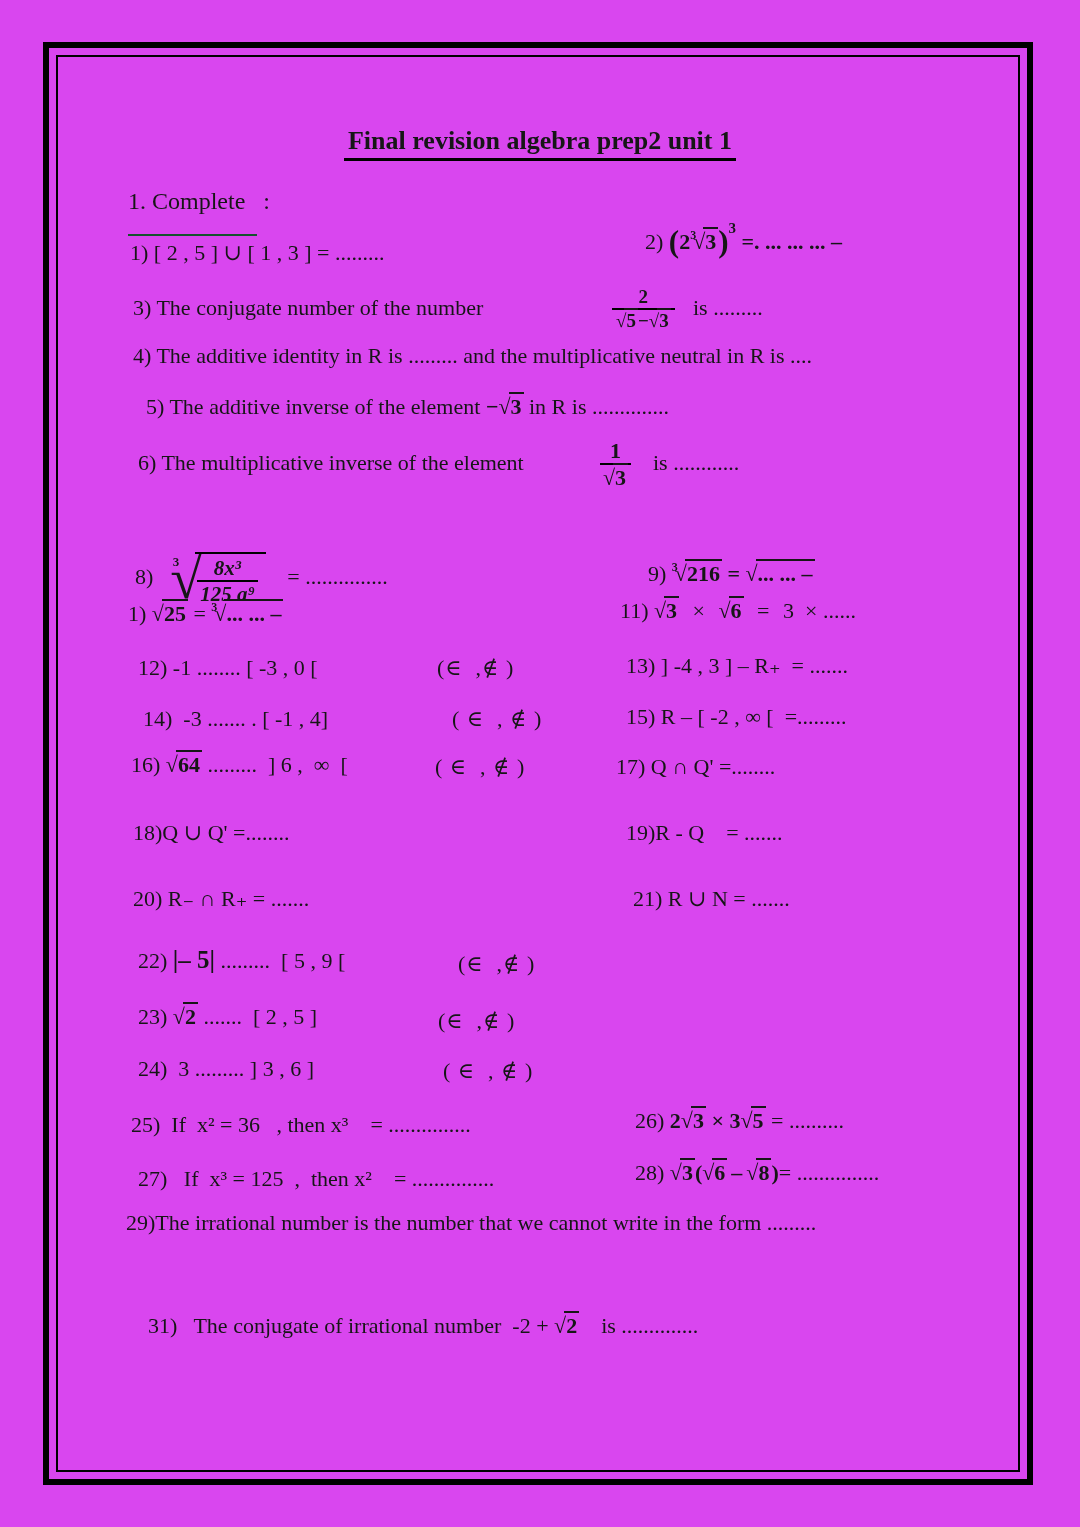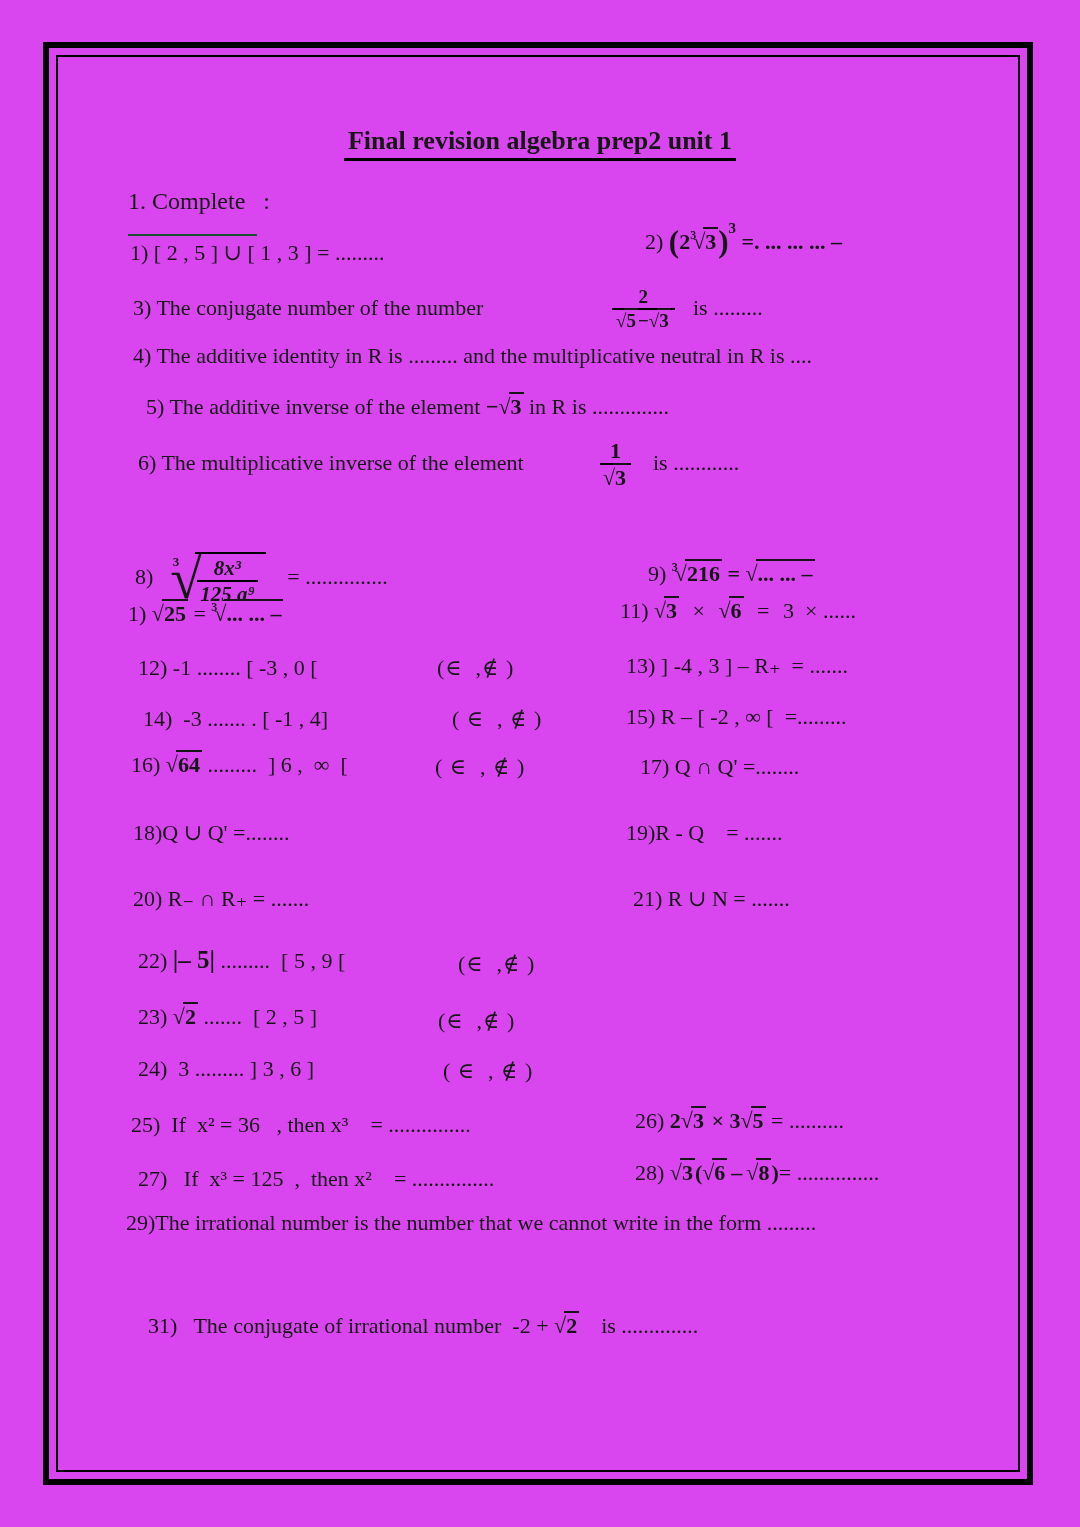--- a/index.html
+++ b/index.html
@@ -72,21 +72,21 @@
     <div class="row" style="left:138px;top:655px"><span>12) -1 ........ [ -3 , 0 [</span></div>
     <div class="row opts" style="left:437px;top:655px"><span>(∈  ,∉ )</span></div>
     <div class="row" style="left:626px;top:653px"><span>13) ] -4 , 3 ] – R₊  = .......</span></div>
 
     <div class="row" style="left:143px;top:706px"><span>14)  -3 ....... . [ -1 , 4]</span></div>
     <div class="row opts" style="left:452px;top:706px"><span>( ∈  , ∉ )</span></div>
     <div class="row" style="left:626px;top:704px"><span>15) R – [ -2 , ∞ [  =.........</span></div>
 
     <div class="row" style="left:131px;top:752px"><span>16)</span> <span class="m"><span class="v">√</span><span class="rad">64</span></span> <span>.........  ] 6 ,  ∞  [</span></div>
     <div class="row opts" style="left:435px;top:754px"><span>( ∈  , ∉ )</span></div>
-    <div class="row" style="left:640px;top:754px"><span>17) Q ∩ Q' =........</span></div>
+    <div class="row" style="left:616px;top:754px"><span>17) Q ∩ Q' =........</span></div>
 
     <div class="row" style="left:133px;top:820px"><span>18)Q ∪ Q' =........</span></div>
     <div class="row" style="left:626px;top:820px"><span>19)R - Q    = .......</span></div>
 
     <div class="row" style="left:133px;top:886px"><span>20) R₋ ∩ R₊ = .......</span></div>
     <div class="row" style="left:633px;top:886px"><span>21) R ∪ N = .......</span></div>
 
     <div class="row" style="left:138px;top:946px"><span>22)</span> <span class="abs5">|– 5|</span> <span>.........  [ 5 , 9 [</span></div>
     <div class="row opts" style="left:458px;top:951px"><span>(∈  ,∉ )</span></div>
 

